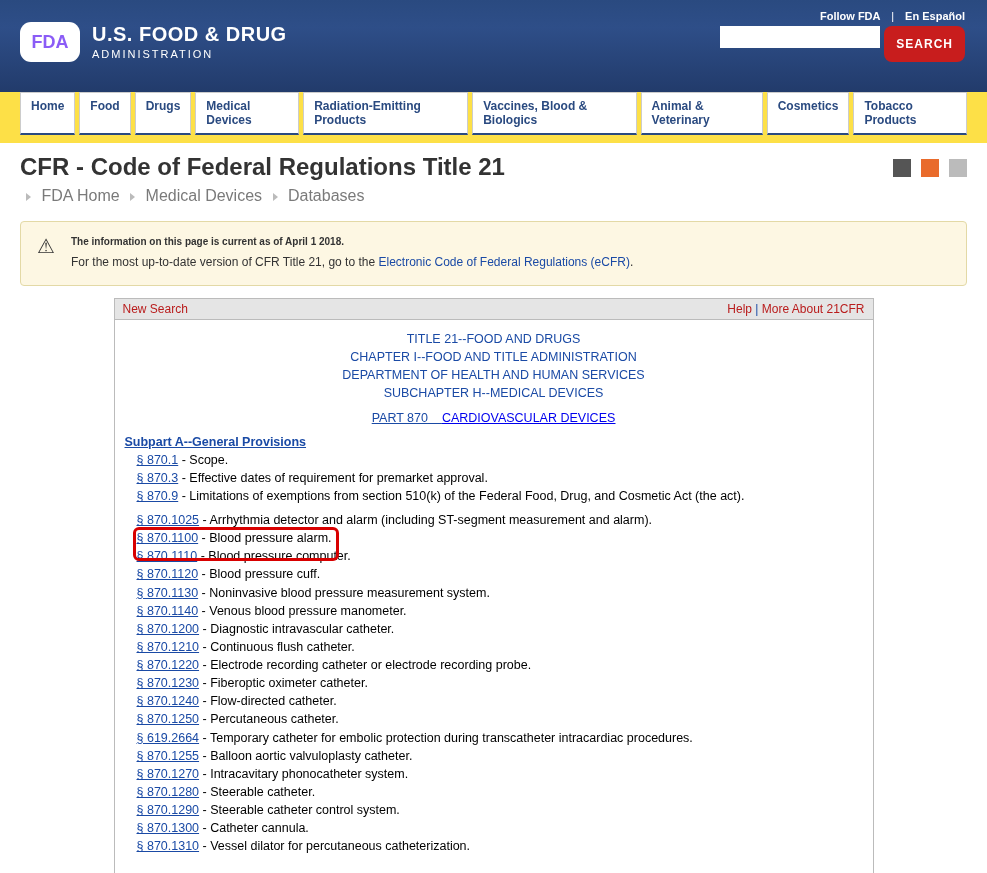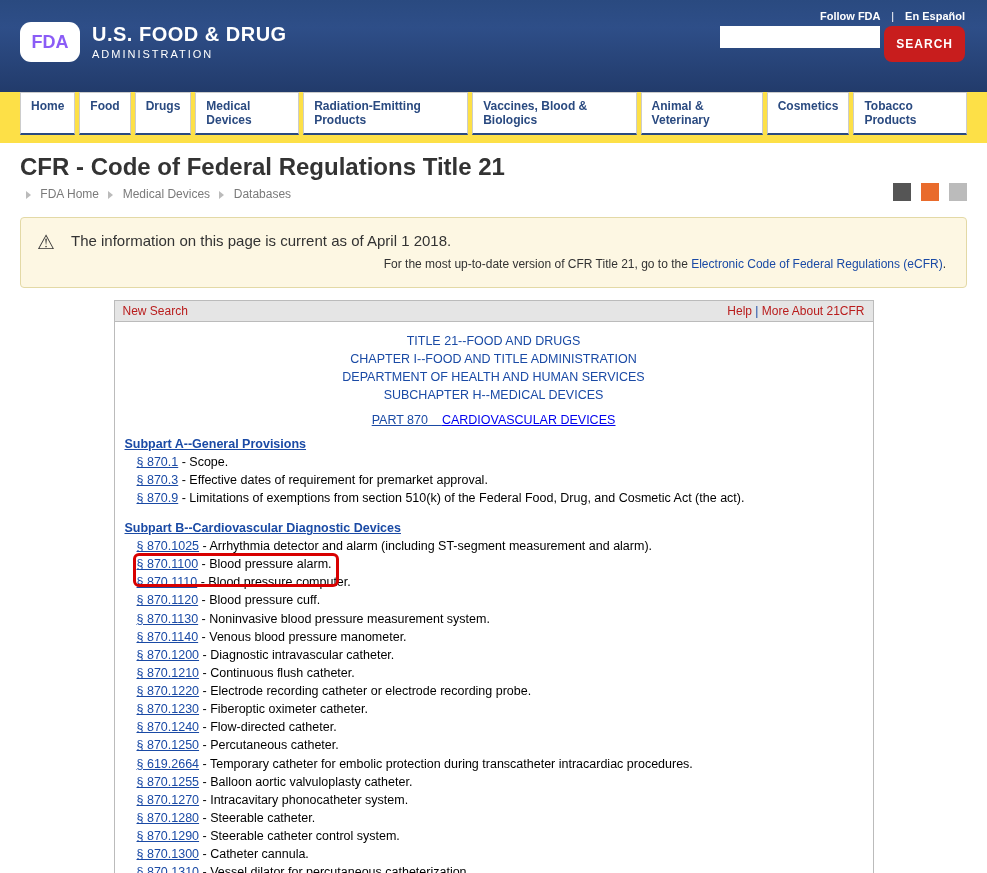--- a/index.html
+++ b/index.html
@@ -11,33 +11,33 @@
   .logo-text { font-size:20px; font-weight:bold; letter-spacing:.5px; line-height:1;}
   .logo-sub { font-size:11px; letter-spacing:2px; margin-top:4px;}
   .header-right { position:absolute; top:10px; right:22px; text-align:right;}
   .follow { font-size:11px; font-weight:bold; margin-bottom:4px;}
   .follow span.sep { margin:0 8px; font-weight:normal;}
   .search-row { display:flex;}
   .search-input { width:160px; height:22px; border:none; padding:2px 6px; font-size:12px;}
   .search-btn { background:#c81d1d; color:#fff; border:none; font-weight:bold; font-size:12px; height:36px; padding:0 12px; letter-spacing:1px; border-radius:8px; margin-left:4px; cursor:pointer;}
   .nav { background:#fde047; display:flex; gap:4px; padding:0 20px 8px 20px;}
   .nav-item { background:#fff; color:#2a4a80; font-weight:bold; font-size:12px; padding:6px 10px; border:1px solid #ccc; border-bottom:2px solid #2a4a80; cursor:pointer;}
-  .content-head { padding:10px 20px 6px 20px; display:flex; justify-content:space-between; align-items:flex-end;gap:12px;}
+  .content-head { padding:10px 20px 6px 20px; display:flex; justify-content:space-between; align-items:flex-start;gap:12px;}
   h1 { font-size:24px; margin:0 0 6px 0; color:#333; }
-  .breadcrumb { color:#7a7a7a; font-size:12px; }
+  .breadcrumb { color:#7a7a7a; font-size:16px; }
   .bc-chevron { display:inline-block; width:0;height:0; border-top:4px solid transparent; border-bottom:4px solid transparent; border-left:5px solid #bbb; margin:0 6px; vertical-align:middle;}
   .tools { display:flex; gap:10px; margin-top:6px;}
   .tool-icon { width:18px; height:18px; display:inline-block;}
   .tool-print { background:#555;}
   .tool-share { background:#e96b2c;}
   .tool-mail { background:#bbb; display:inline-block;}
   .notice { margin:10px 20px; background:#fdf7e3; border:1px solid #e3d9a6; padding:12px 20px 16px 50px; position:relative; border-radius:4px;}
   .notice-icon { position:absolute; left:16px; top:12px; font-size:20px;}
-  .notice-title { font-weight:normal; font-size:15px; margin:2px 0 8px 0;}
-  .notice-body { font-size:12px; color:#333;text-align:right;}
+  .notice-title { font-weight:bold; font-size:10px; margin:2px 0 8px 0;}
+  .notice-body { font-size:12px; color:#333;}
   .notice-body a { color:#1a4aa5; text-decoration:none;}
   .main-frame { width:760px; margin:12px auto 0 auto; }
   .frame-head { background:#e5e5e5; border:1px solid #bbb; padding:3px 8px; display:flex; justify-content:space-between; font-size:12px;}
   .frame-head a { color:#b91c1c; text-decoration:none;}
   .frame-body { border:1px solid #bbb; border-top:none; background:#fff; padding:10px 10px 20px 10px; font-size:12.5px; color:#000;}
   .center { text-align:center; color:#1a4aa5; font-size:12.5px; line-height:1.45;}
   .center .blk { color:#1a4aa5; }
   .center a.u { text-decoration:underline;}
   .subpart-title { color:#1a4aa5; font-weight:bold; text-decoration:underline; display:inline-block; margin-top:8px;}
   .reg-list { margin:2px 0 6px 0; padding:0 0 0 12px;}
@@ -123,21 +123,21 @@
           <span class="blk">PART 870</span>
           &nbsp;&nbsp;
           <a href="#" class="u">CARDIOVASCULAR DEVICES</a>
         </div>
       </div>
 
       <div id="subparts"><a href="#" class="subpart-title">Subpart A--General Provisions</a><div class="reg-list reg-container">
             <div class="reg-line"><a href="#" class="section">§ 870.1</a><span class="desc"> - Scope.</span></div>
             <div class="reg-line"><a href="#" class="section">§ 870.3</a><span class="desc"> - Effective dates of requirement for premarket approval.</span></div>
             <div class="reg-line"><a href="#" class="section">§ 870.9</a><span class="desc"> - Limitations of exemptions from section 510(k) of the Federal Food, Drug, and Cosmetic Act (the act).</span></div>
-          </div><a href="#" class="subpart-title">Subpart B--Cardiovascular Diagnostic Devices</a><div class="reg-list reg-container">
+          </div><div class="reg-list reg-container">
             <div class="reg-line"><a href="#" class="section">§ 870.1025</a><span class="desc"> - Arrhythmia detector and alarm (including ST-segment measurement and alarm).</span></div>
             <div class="reg-line"><a href="#" class="section">§ 870.1100</a><span class="desc"> - Blood pressure alarm.</span></div>
             <div class="highlight-box" style="top: 16px;"></div>
             <div class="reg-line"><a href="#" class="section">§ 870.1110</a><span class="desc"> - Blood pressure computer.</span></div>
             <div class="reg-line"><a href="#" class="section">§ 870.1120</a><span class="desc"> - Blood pressure cuff.</span></div>
             <div class="reg-line"><a href="#" class="section">§ 870.1130</a><span class="desc"> - Noninvasive blood pressure measurement system.</span></div>
             <div class="reg-line"><a href="#" class="section">§ 870.1140</a><span class="desc"> - Venous blood pressure manometer.</span></div>
             <div class="reg-line"><a href="#" class="section">§ 870.1200</a><span class="desc"> - Diagnostic intravascular catheter.</span></div>
             <div class="reg-line"><a href="#" class="section">§ 870.1210</a><span class="desc"> - Continuous flush catheter.</span></div>
             <div class="reg-line"><a href="#" class="section">§ 870.1220</a><span class="desc"> - Electrode recording catheter or electrode recording probe.</span></div>

